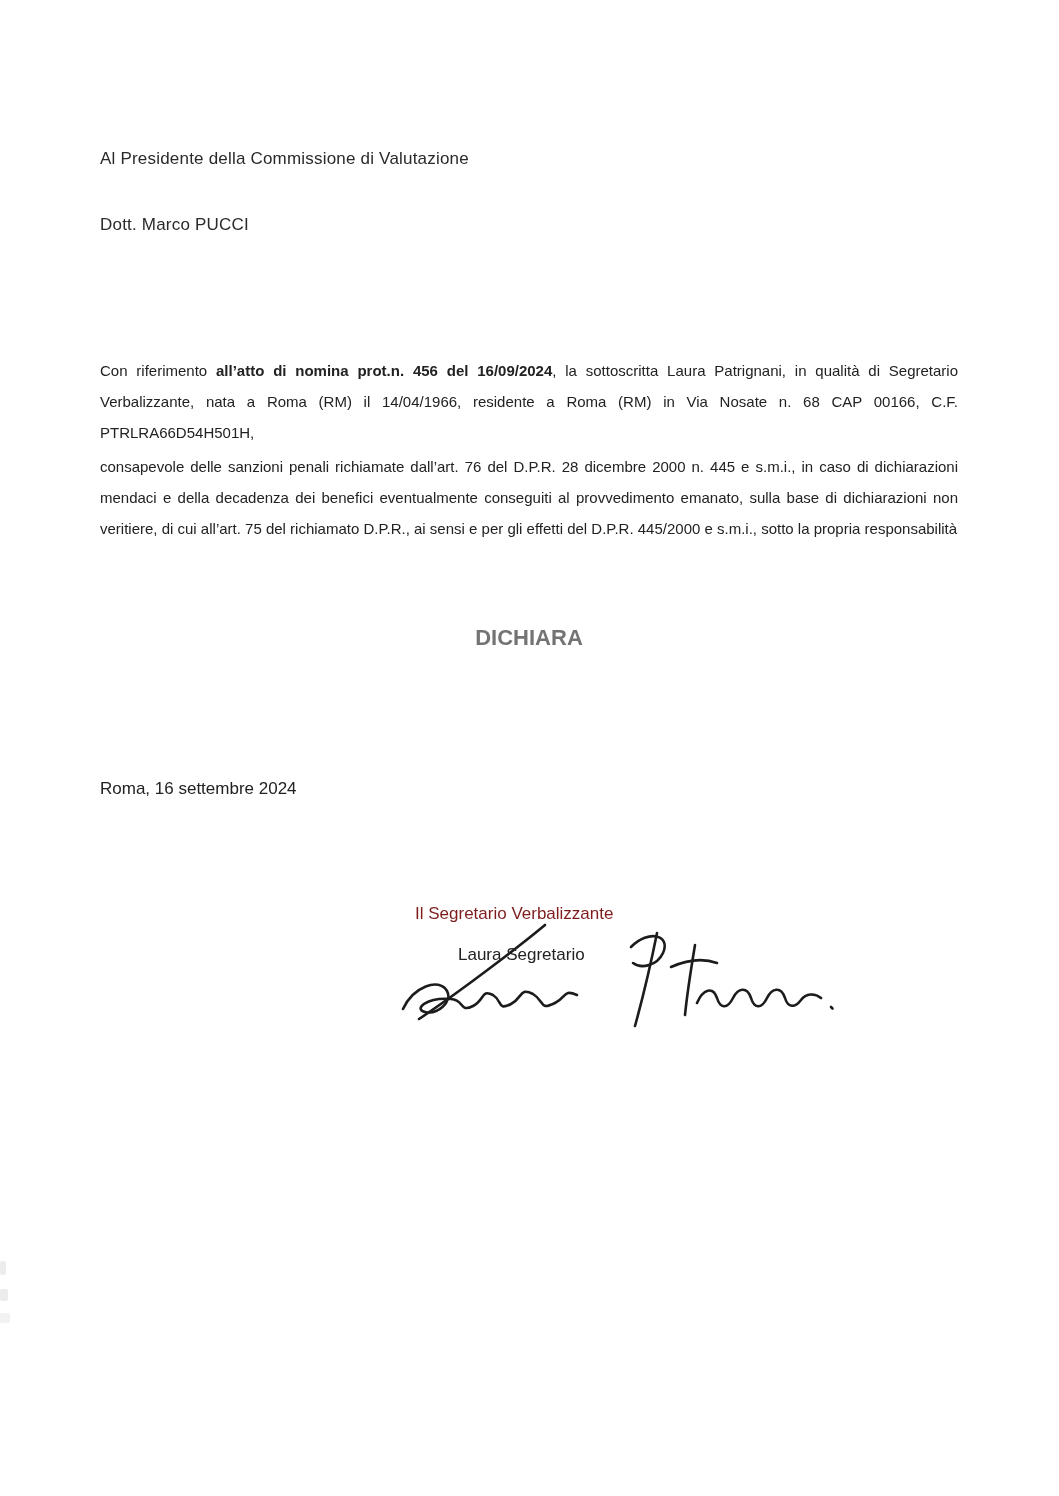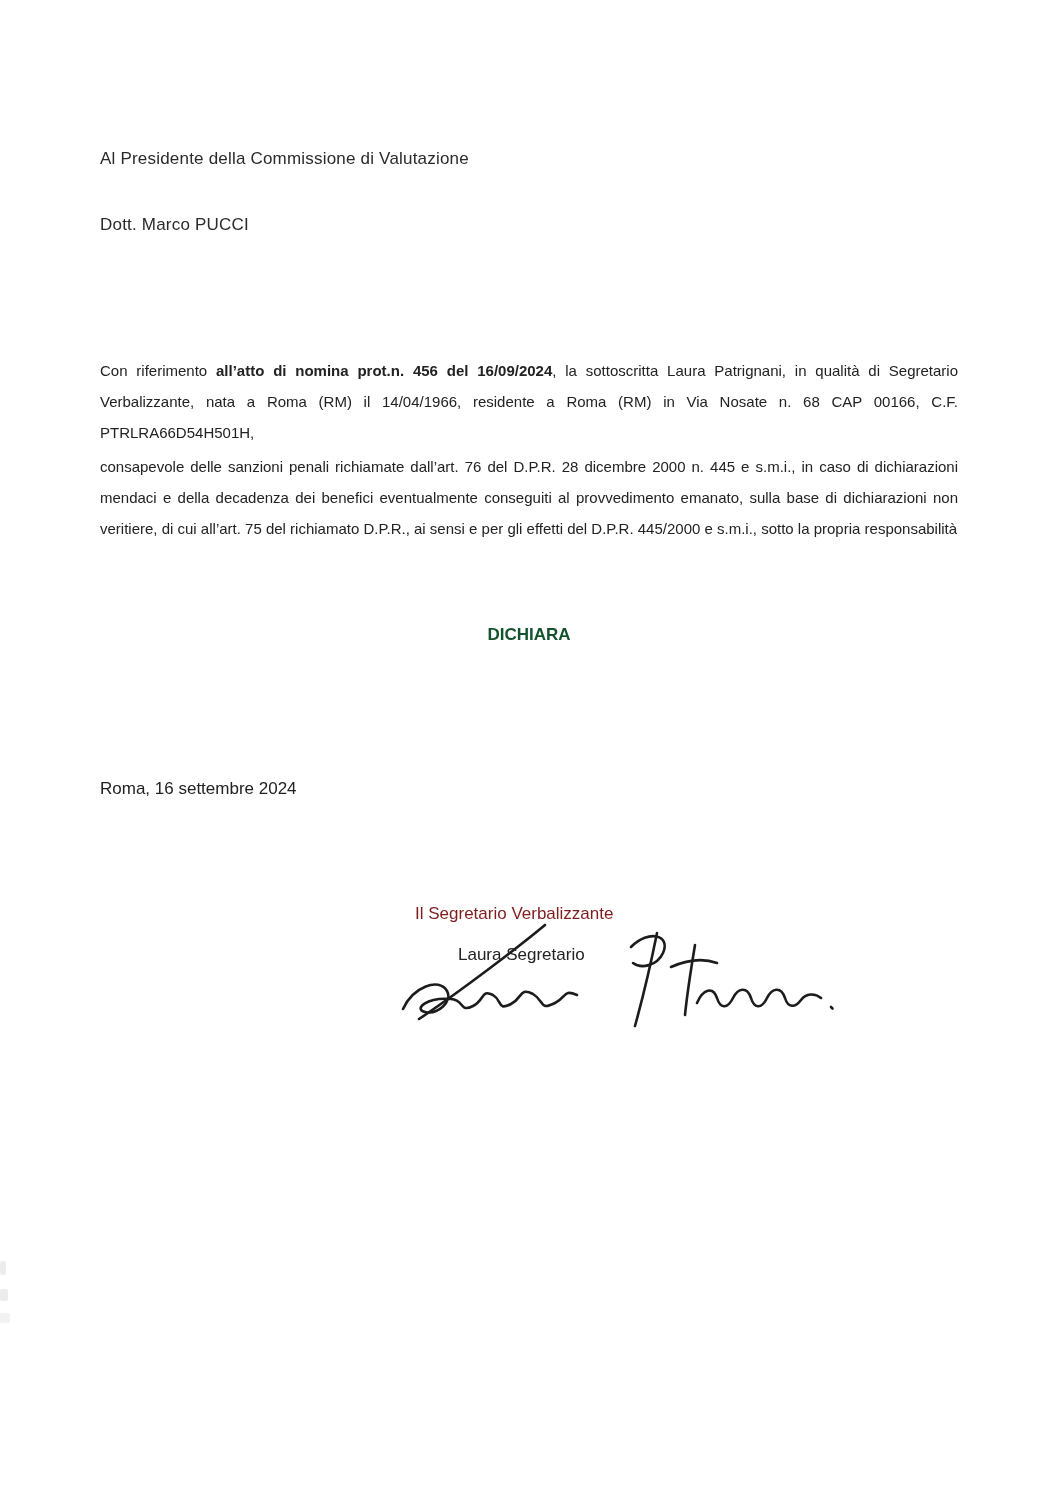--- a/index.html
+++ b/index.html
@@ -42,23 +42,23 @@
     line-height: 31px;
     text-align: justify;
     text-align-last: left;
     color: #222222;
   }
   .bold { font-weight: bold; }
   .declare-heading {
     left: 100px;
     width: 858px;
     text-align: center;
-    font-size: 17px;
+    font-size: 22px;
     font-weight: bold;
-    color: #14532d;
+    color: #737373;
   }
   .single-line {
     left: 100px;
     font-size: 17px;
     color: #222222;
   }
   .sig-role {
     left: 415px;
     font-size: 17px;
     color: #7f1d1d;

